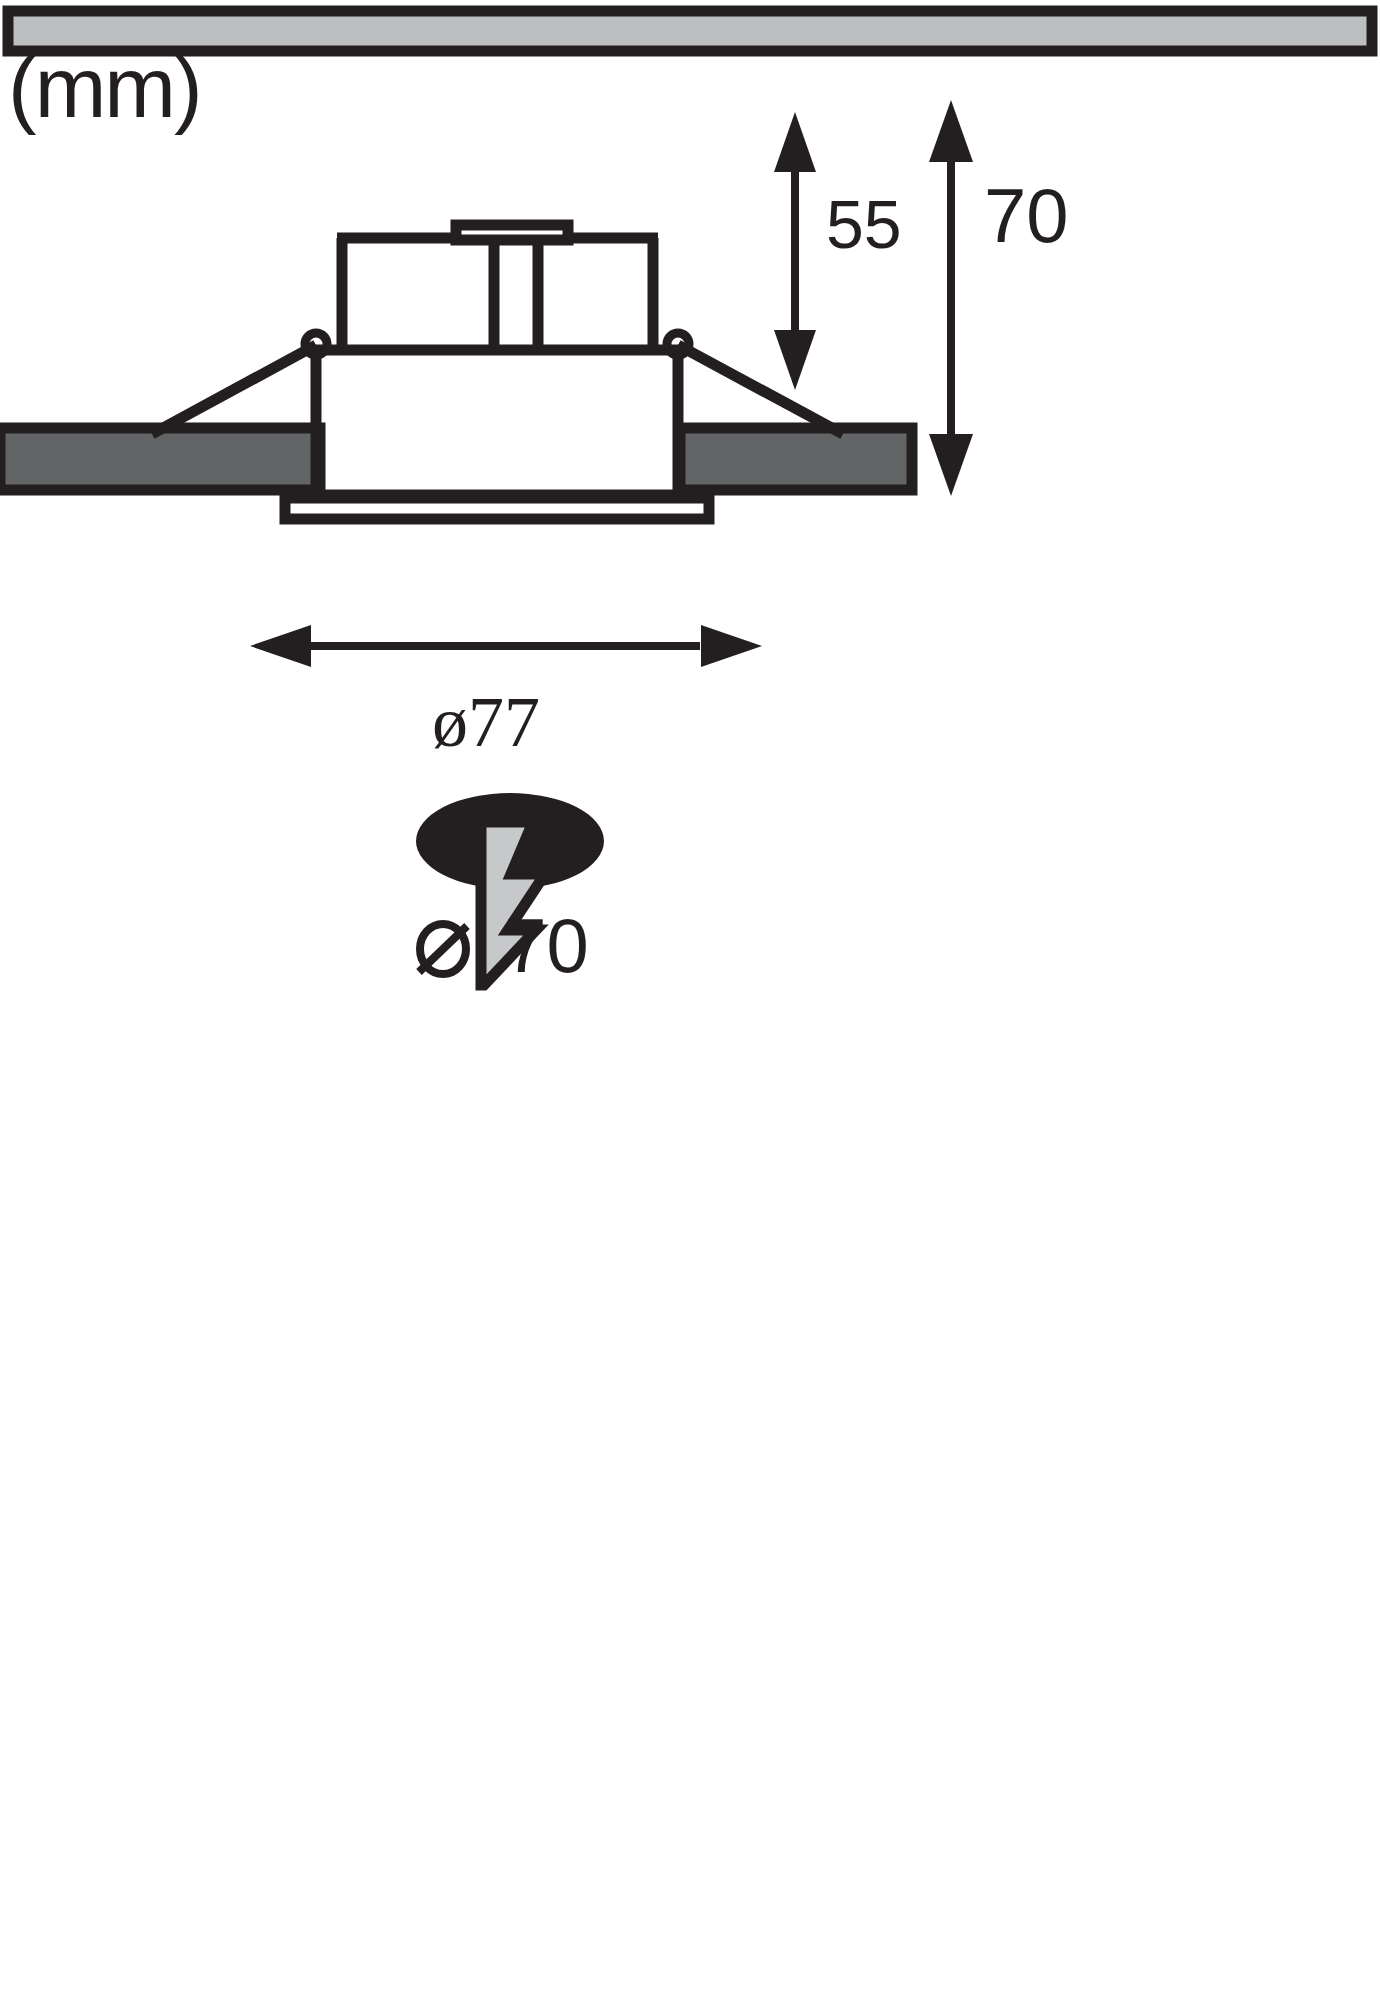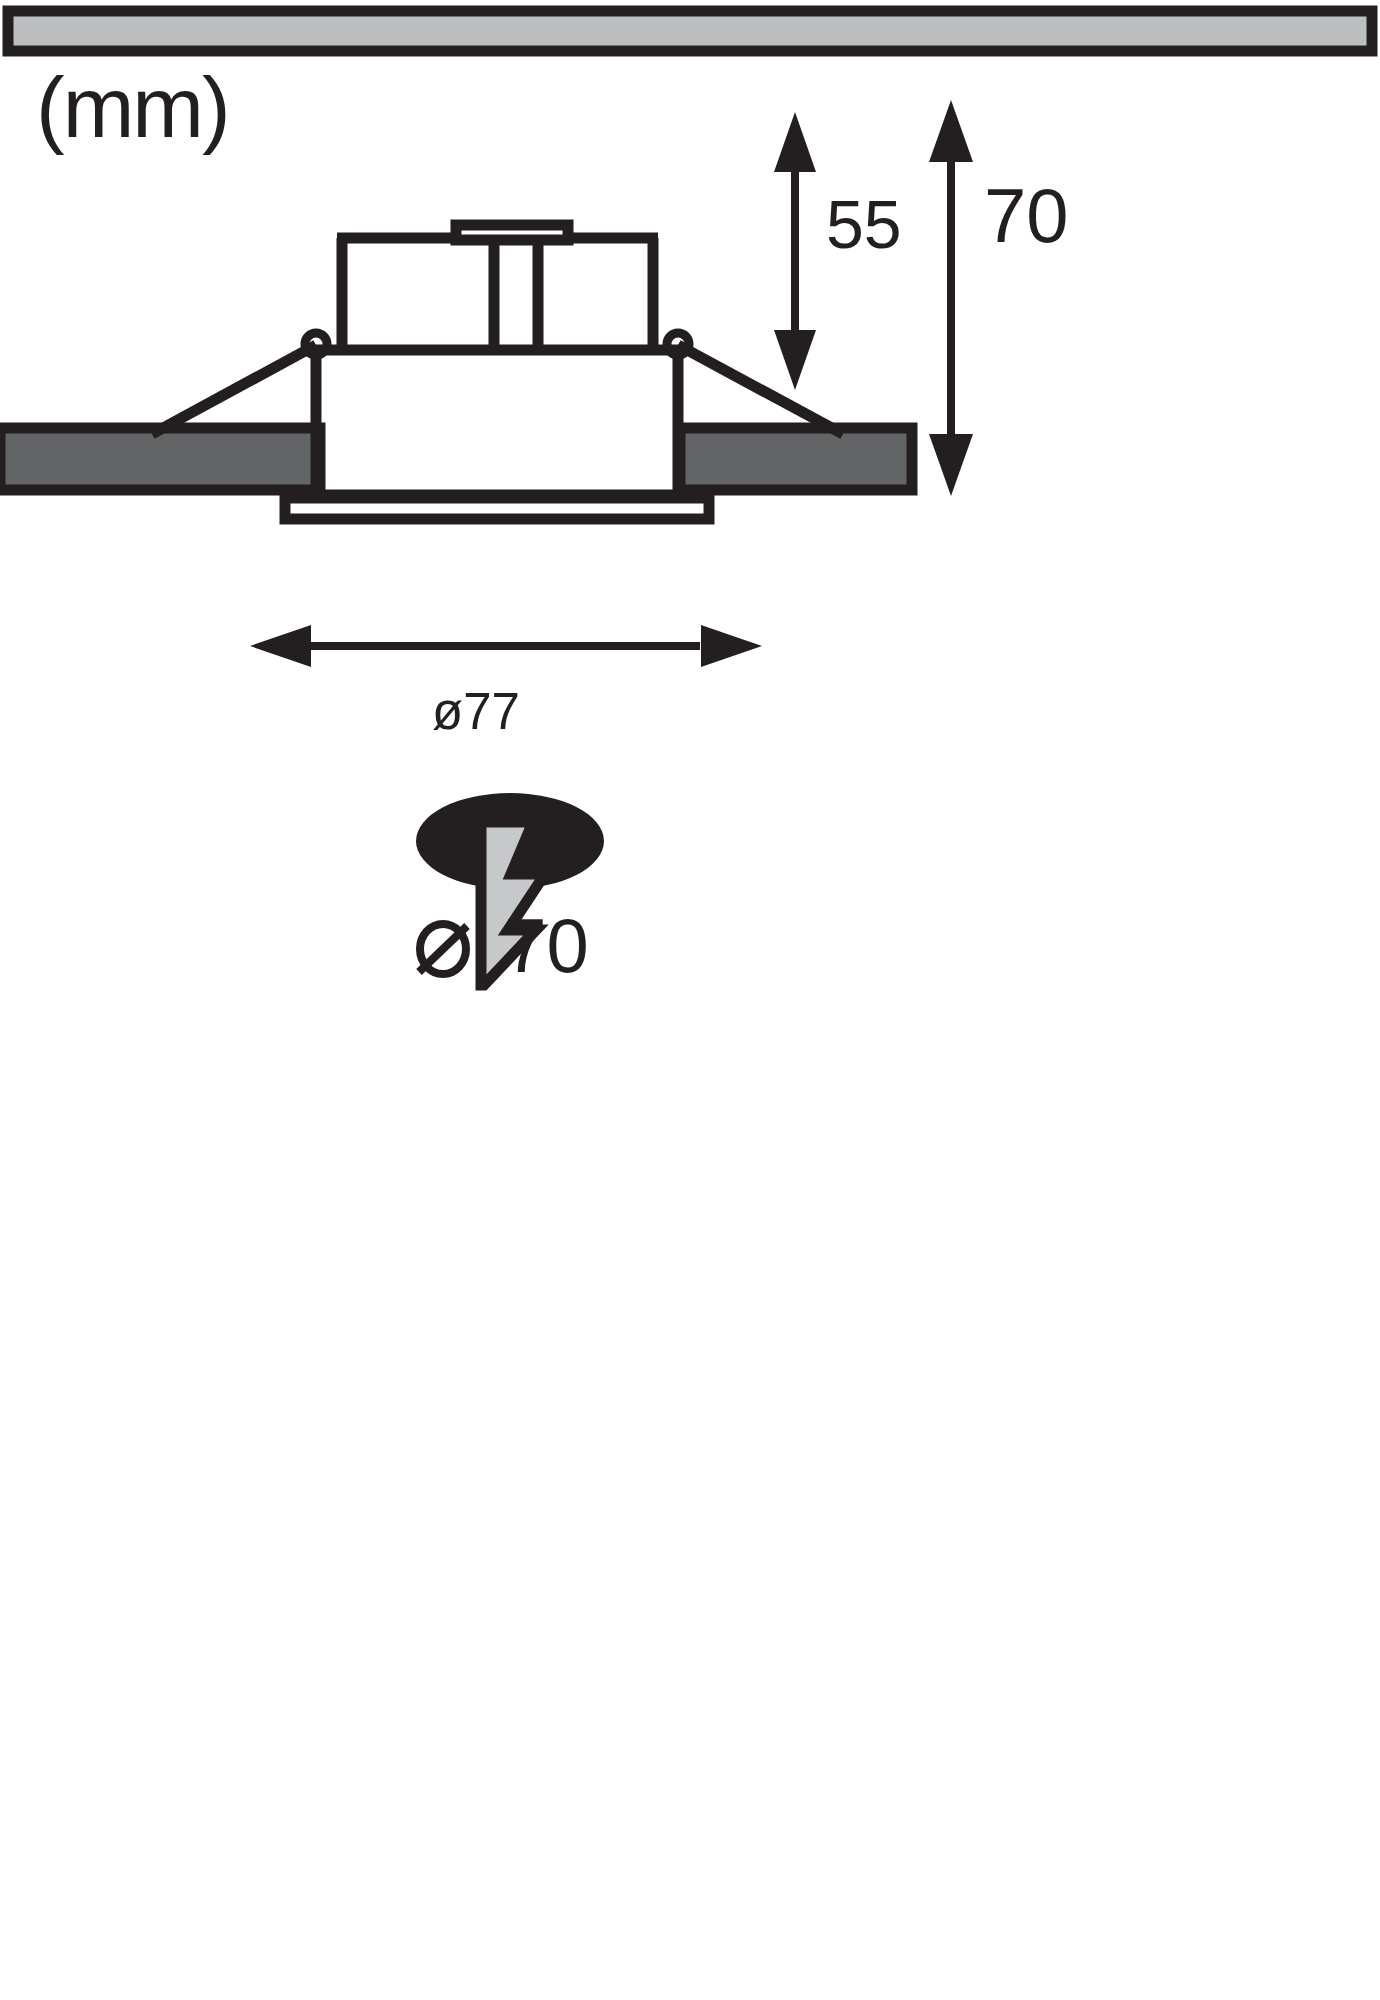--- a/index.html
+++ b/index.html
@@ -22,39 +22,38 @@
   #drawing {
     position: absolute;
     left: 0;
     top: 0;
     width: 1380px;
     height: 2000px;
   }
   .unit-label {
     position: absolute;
     left: 8px;
-    top: 64px;
+    top: 44px;
     font-size: 86px;
     font-family: "Liberation Sans", sans-serif;
     color: #231f20;
     letter-spacing: -2px;
     line-height: 1;
     white-space: nowrap;
-    margin-left: 28px;
   }
   .dim-text {
     position: absolute;
     font-family: "Liberation Sans", sans-serif;
     color: #231f20;
     line-height: 1;
     white-space: nowrap;
   }
   #dim-55 { left: 826px; top: 190px; font-size: 68px; }
   #dim-70-right { left: 984px; top: 178px; font-size: 76px; }
-  #dim-77 { left: 432px; top: 686px; font-size: 51px; }
+  #dim-77 { left: 432px; top: 686px; font-size: 72px; font-family: Liberation Serif, serif; }
   #dim-70-hole { left: 424px; top: 908px; font-size: 76px; }
 </style>
 </head>
 <body>
 
 <div id="sheet">
 
   <svg id="drawing" viewBox="0 0 1380 2000" xmlns="http://www.w3.org/2000/svg">
 
     <g>

